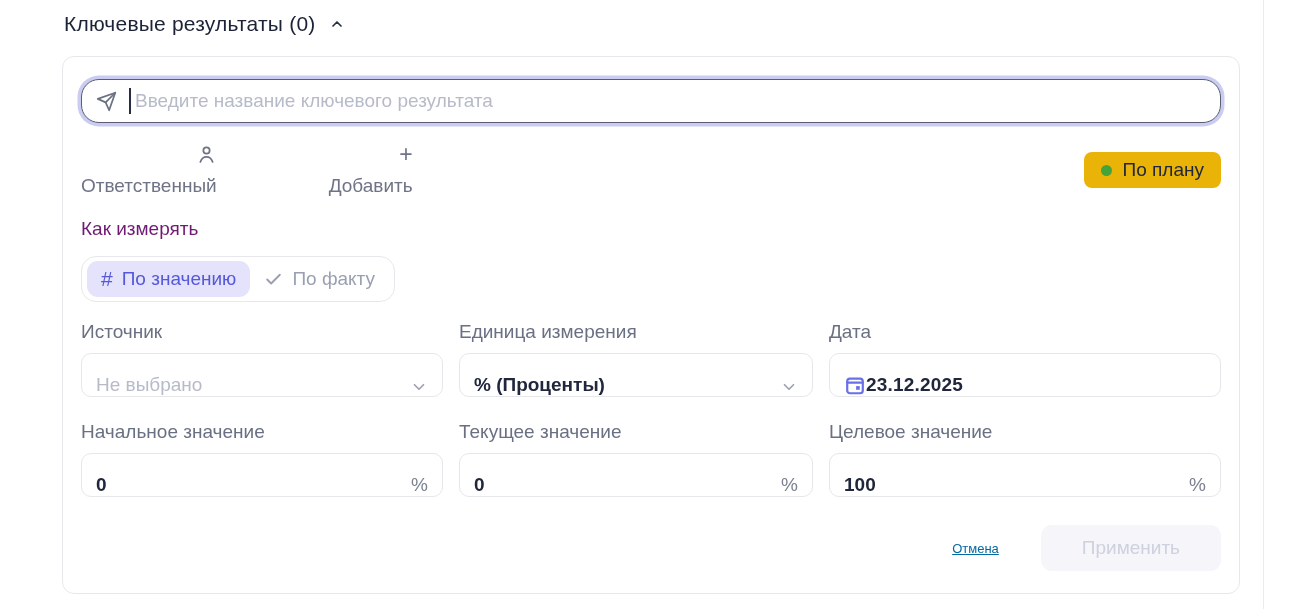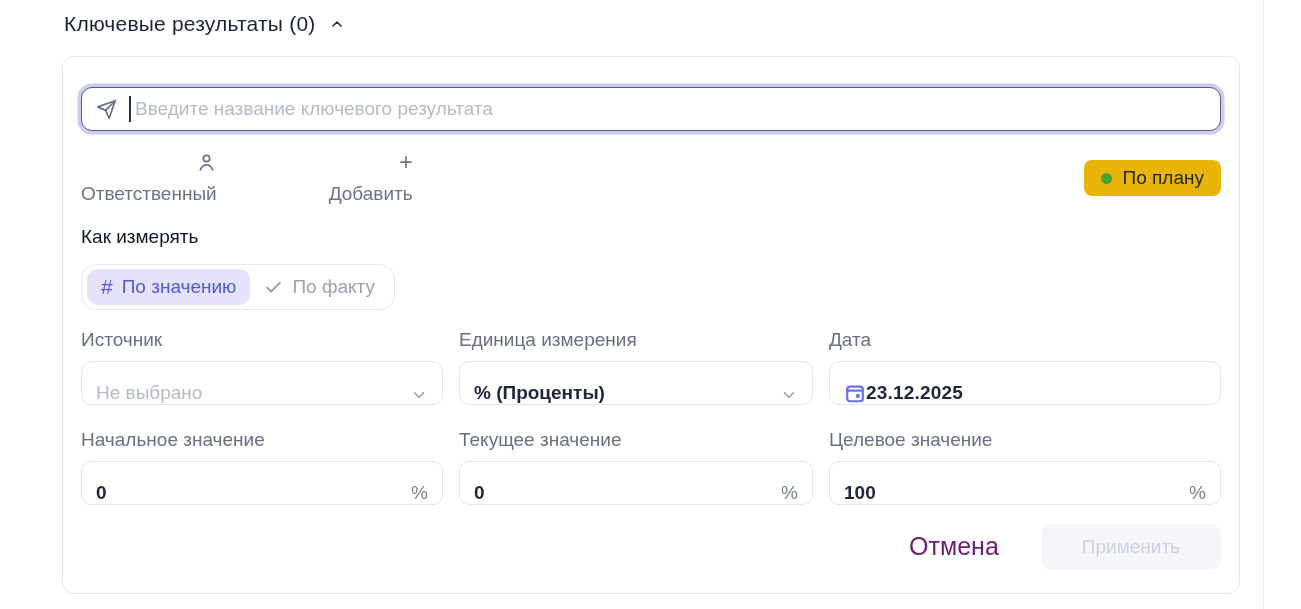--- a/index.html
+++ b/index.html
@@ -26,23 +26,23 @@
   .panel {
     border: 1px solid #e8e8ec; border-radius: 12px; background: #fff;
     padding: 20px 18px 22px 18px; height: 538px;
     display: flex; flex-direction: column;
   }
 
   
   .name-input-wrap {
     display: flex; align-items: center; gap: 12px;
     height: 44px; padding: 0 14px;
-    border: 1.6px solid #5a5e70; border-radius: 11px;
+    border: 1.6px solid #5a5e70; border-radius: 18px;
     box-shadow: 0 0 0 3.5px #caccf1;
-    background: #fff; margin-top: 10px;
+    background: #fff; margin-top: 2px;
   }
   .name-input-wrap input {
     flex: 1; border: none; outline: none; font-size: 19px;
     font-family: "Liberation Sans", sans-serif; color: #1f2538; background: transparent;
   }
   .name-input-wrap input::placeholder { color: #b7bbc9; }
   .caret { width: 2px; height: 26px; background: #262c42; margin-right: -8px; }
 
   
   .owner-row { display: flex; align-items: center; margin-top: 29px; height: 36px; }
@@ -54,21 +54,21 @@
   .add-plus { font-size: 23px; line-height: 1; color: #6e7386; font-weight: 400; }
   .status-badge {
     margin-left: auto; display: flex; align-items: center; gap: 11px;
     background: #eab308; border: none; border-radius: 8px; cursor: pointer;
     padding: 0 17px; height: 36px; font-size: 19px; color: #20283a;
     font-family: "Liberation Sans", sans-serif;
   }
   .status-dot { width: 11px; height: 11px; border-radius: 50%; background: #45a33c; }
 
   
-  .measure-label { margin-top: 30px; font-size: 19px; color: #0f172a; }
+  .measure-label { margin-top: 30px; font-size: 19px; color: #701a75; }
   .segmented {
     margin-top: 16px; display: inline-flex; align-items: center;
     border: 1px solid #e8e8ec; border-radius: 15px; padding: 5px;
     align-self: flex-start; height: 46px;
   }
   .seg-opt {
     display: flex; align-items: center; gap: 9px; border: none; background: none;
     font-size: 19px; padding: 0 14px; height: 36px; border-radius: 11px; cursor: pointer;
     font-family: "Liberation Sans", sans-serif; color: #9aa0b2;
   }
@@ -89,22 +89,22 @@
   .field .value.strong { font-weight: 600; letter-spacing: .2px; }
   .field input {
     flex: 1; min-width: 0; border: none; outline: none; font-size: 19px; font-weight: 600;
     color: #20263c; font-family: "Liberation Sans", sans-serif; background: transparent;
   }
   .suffix { font-size: 19px; color: #7d8293; }
 
   
   .footer { margin-top: auto; display: flex; justify-content: flex-end; align-items: center; gap: 26px; }
   .cancel-btn {
-    background: none; border: none; font-size: 25px; color: #701a75; cursor: pointer;
-    padding: 10px 16px; font-family: "Liberation Sans", sans-serif;
+    background: none; border: none; font-size: 13px; color: #0369a1; cursor: pointer;
+    padding: 10px 16px; font-family: "Liberation Sans", sans-serif; text-decoration: underline;
   }
   .apply-btn {
     background: #f5f5fa; border: none; border-radius: 11px; font-size: 19px;
     color: #ced1de; padding: 0 41px; height: 46px; cursor: default;
     font-family: "Liberation Sans", sans-serif;
   }
   .icon { display: flex; align-items: center; }
 </style>
 </head>
 <body>

